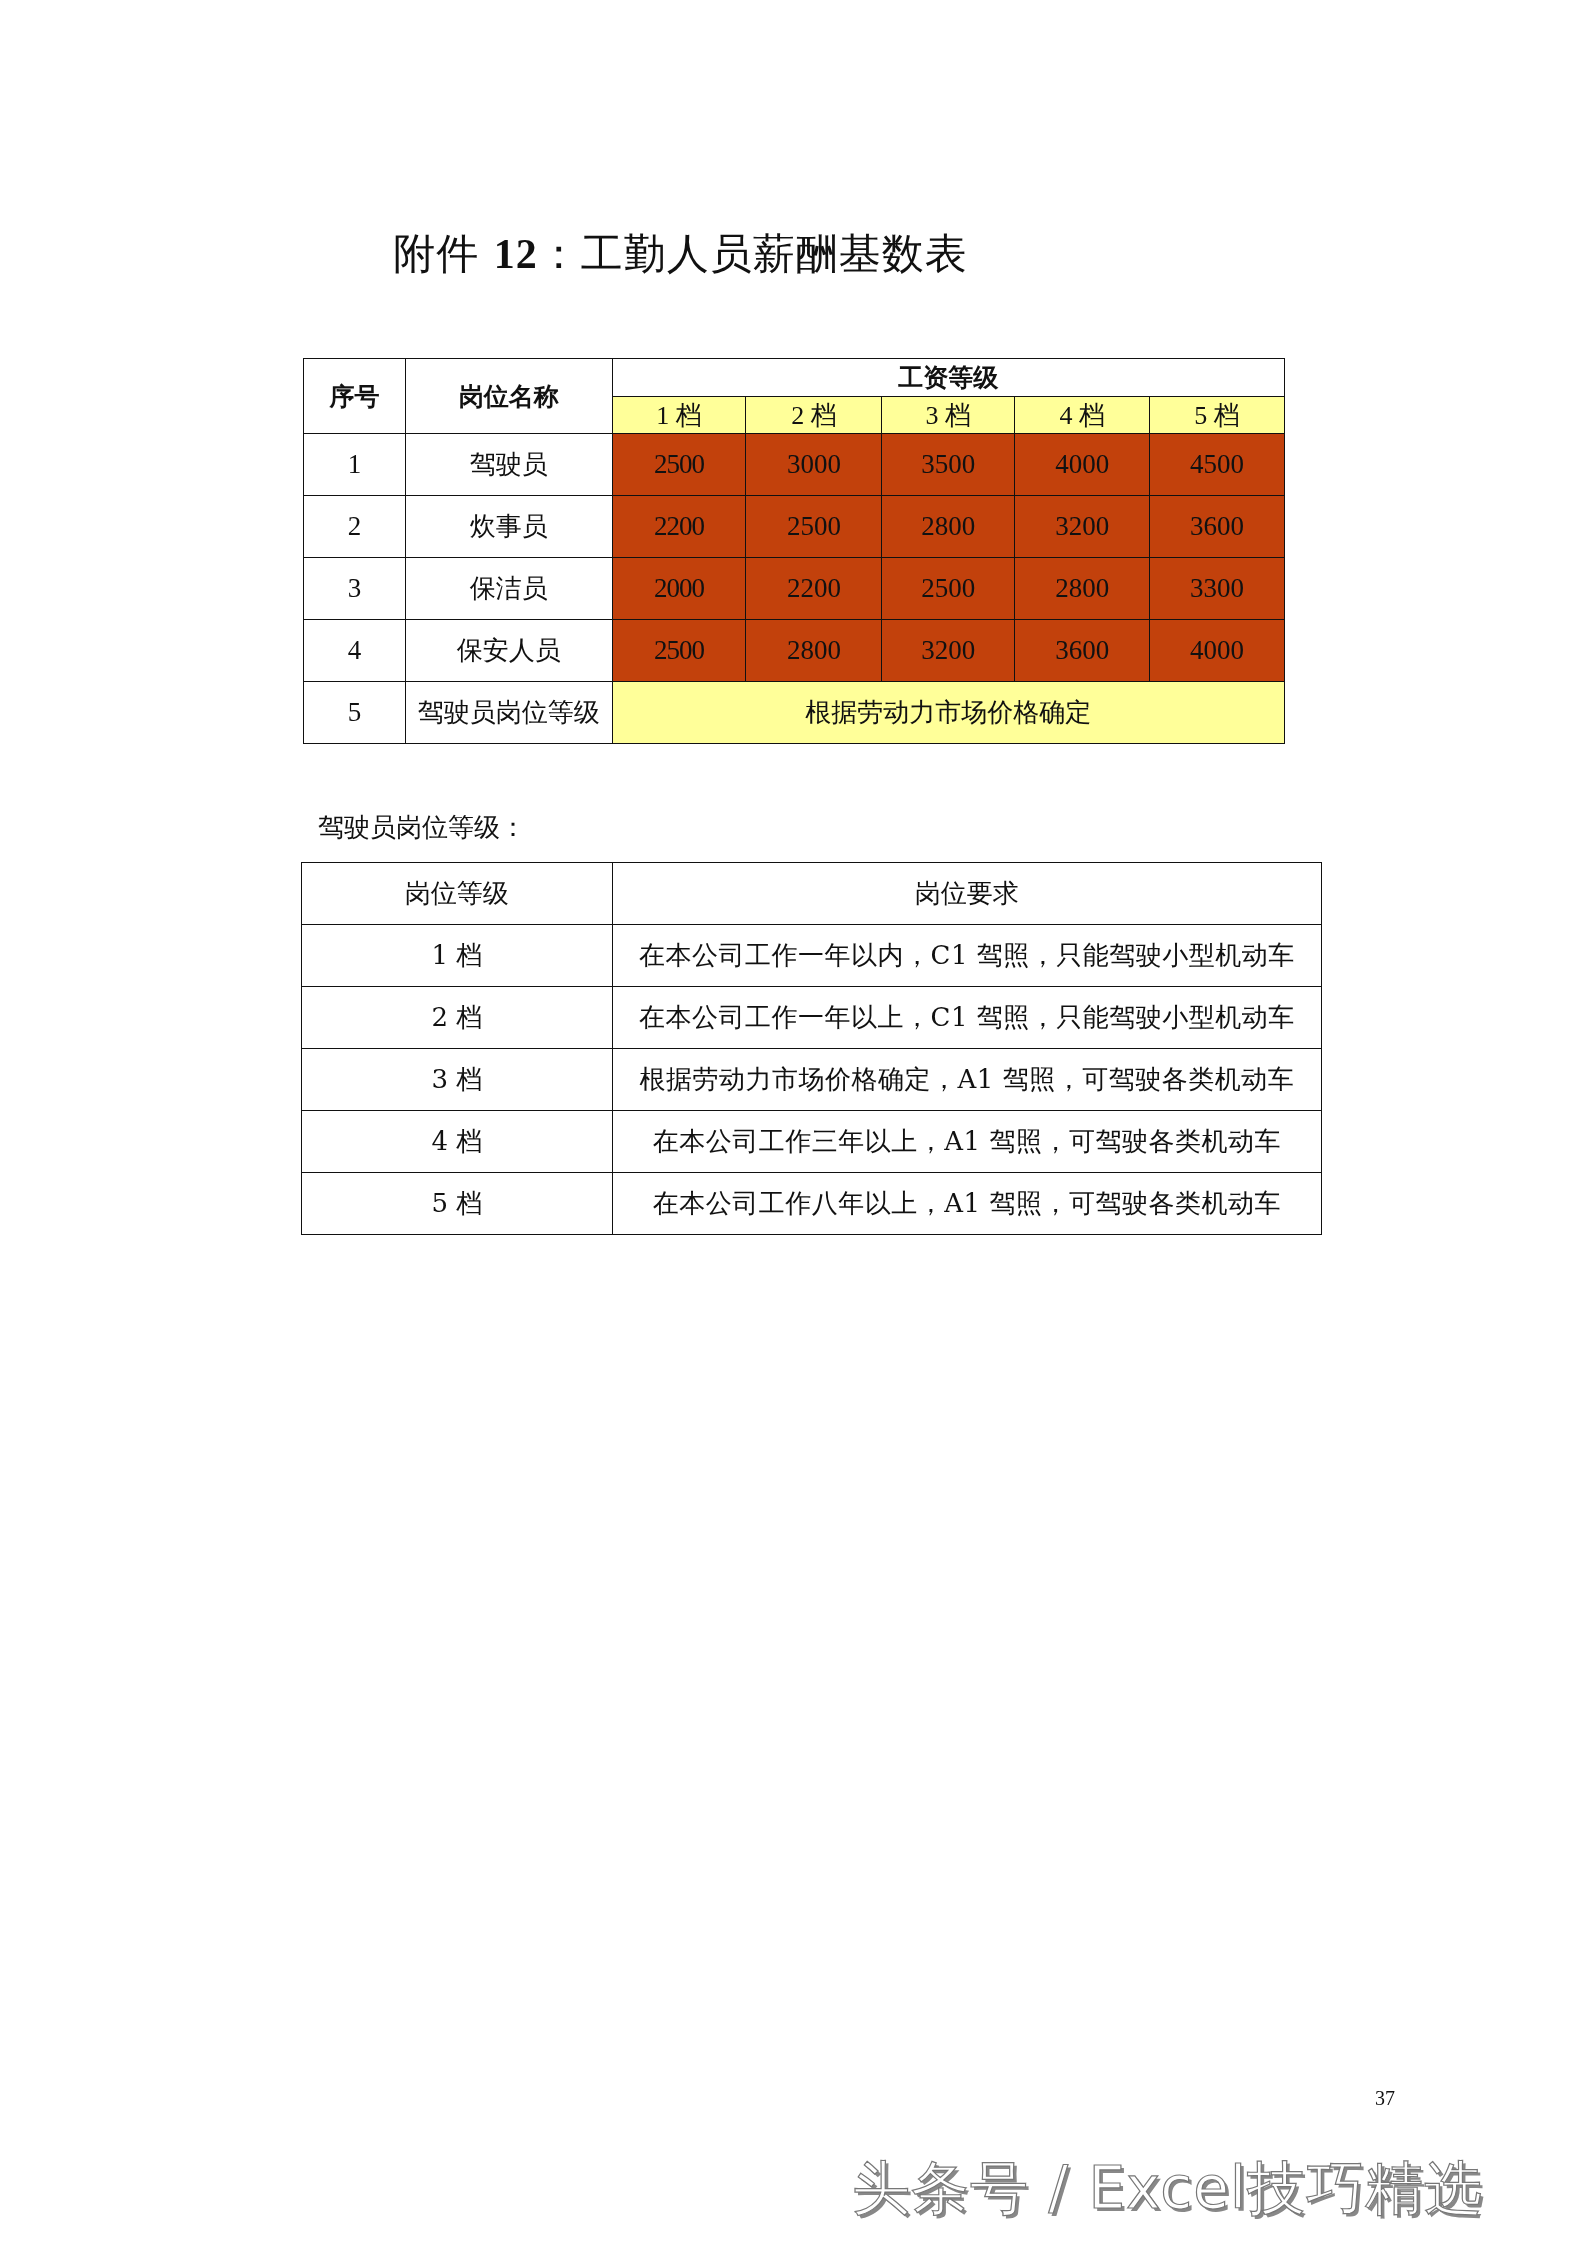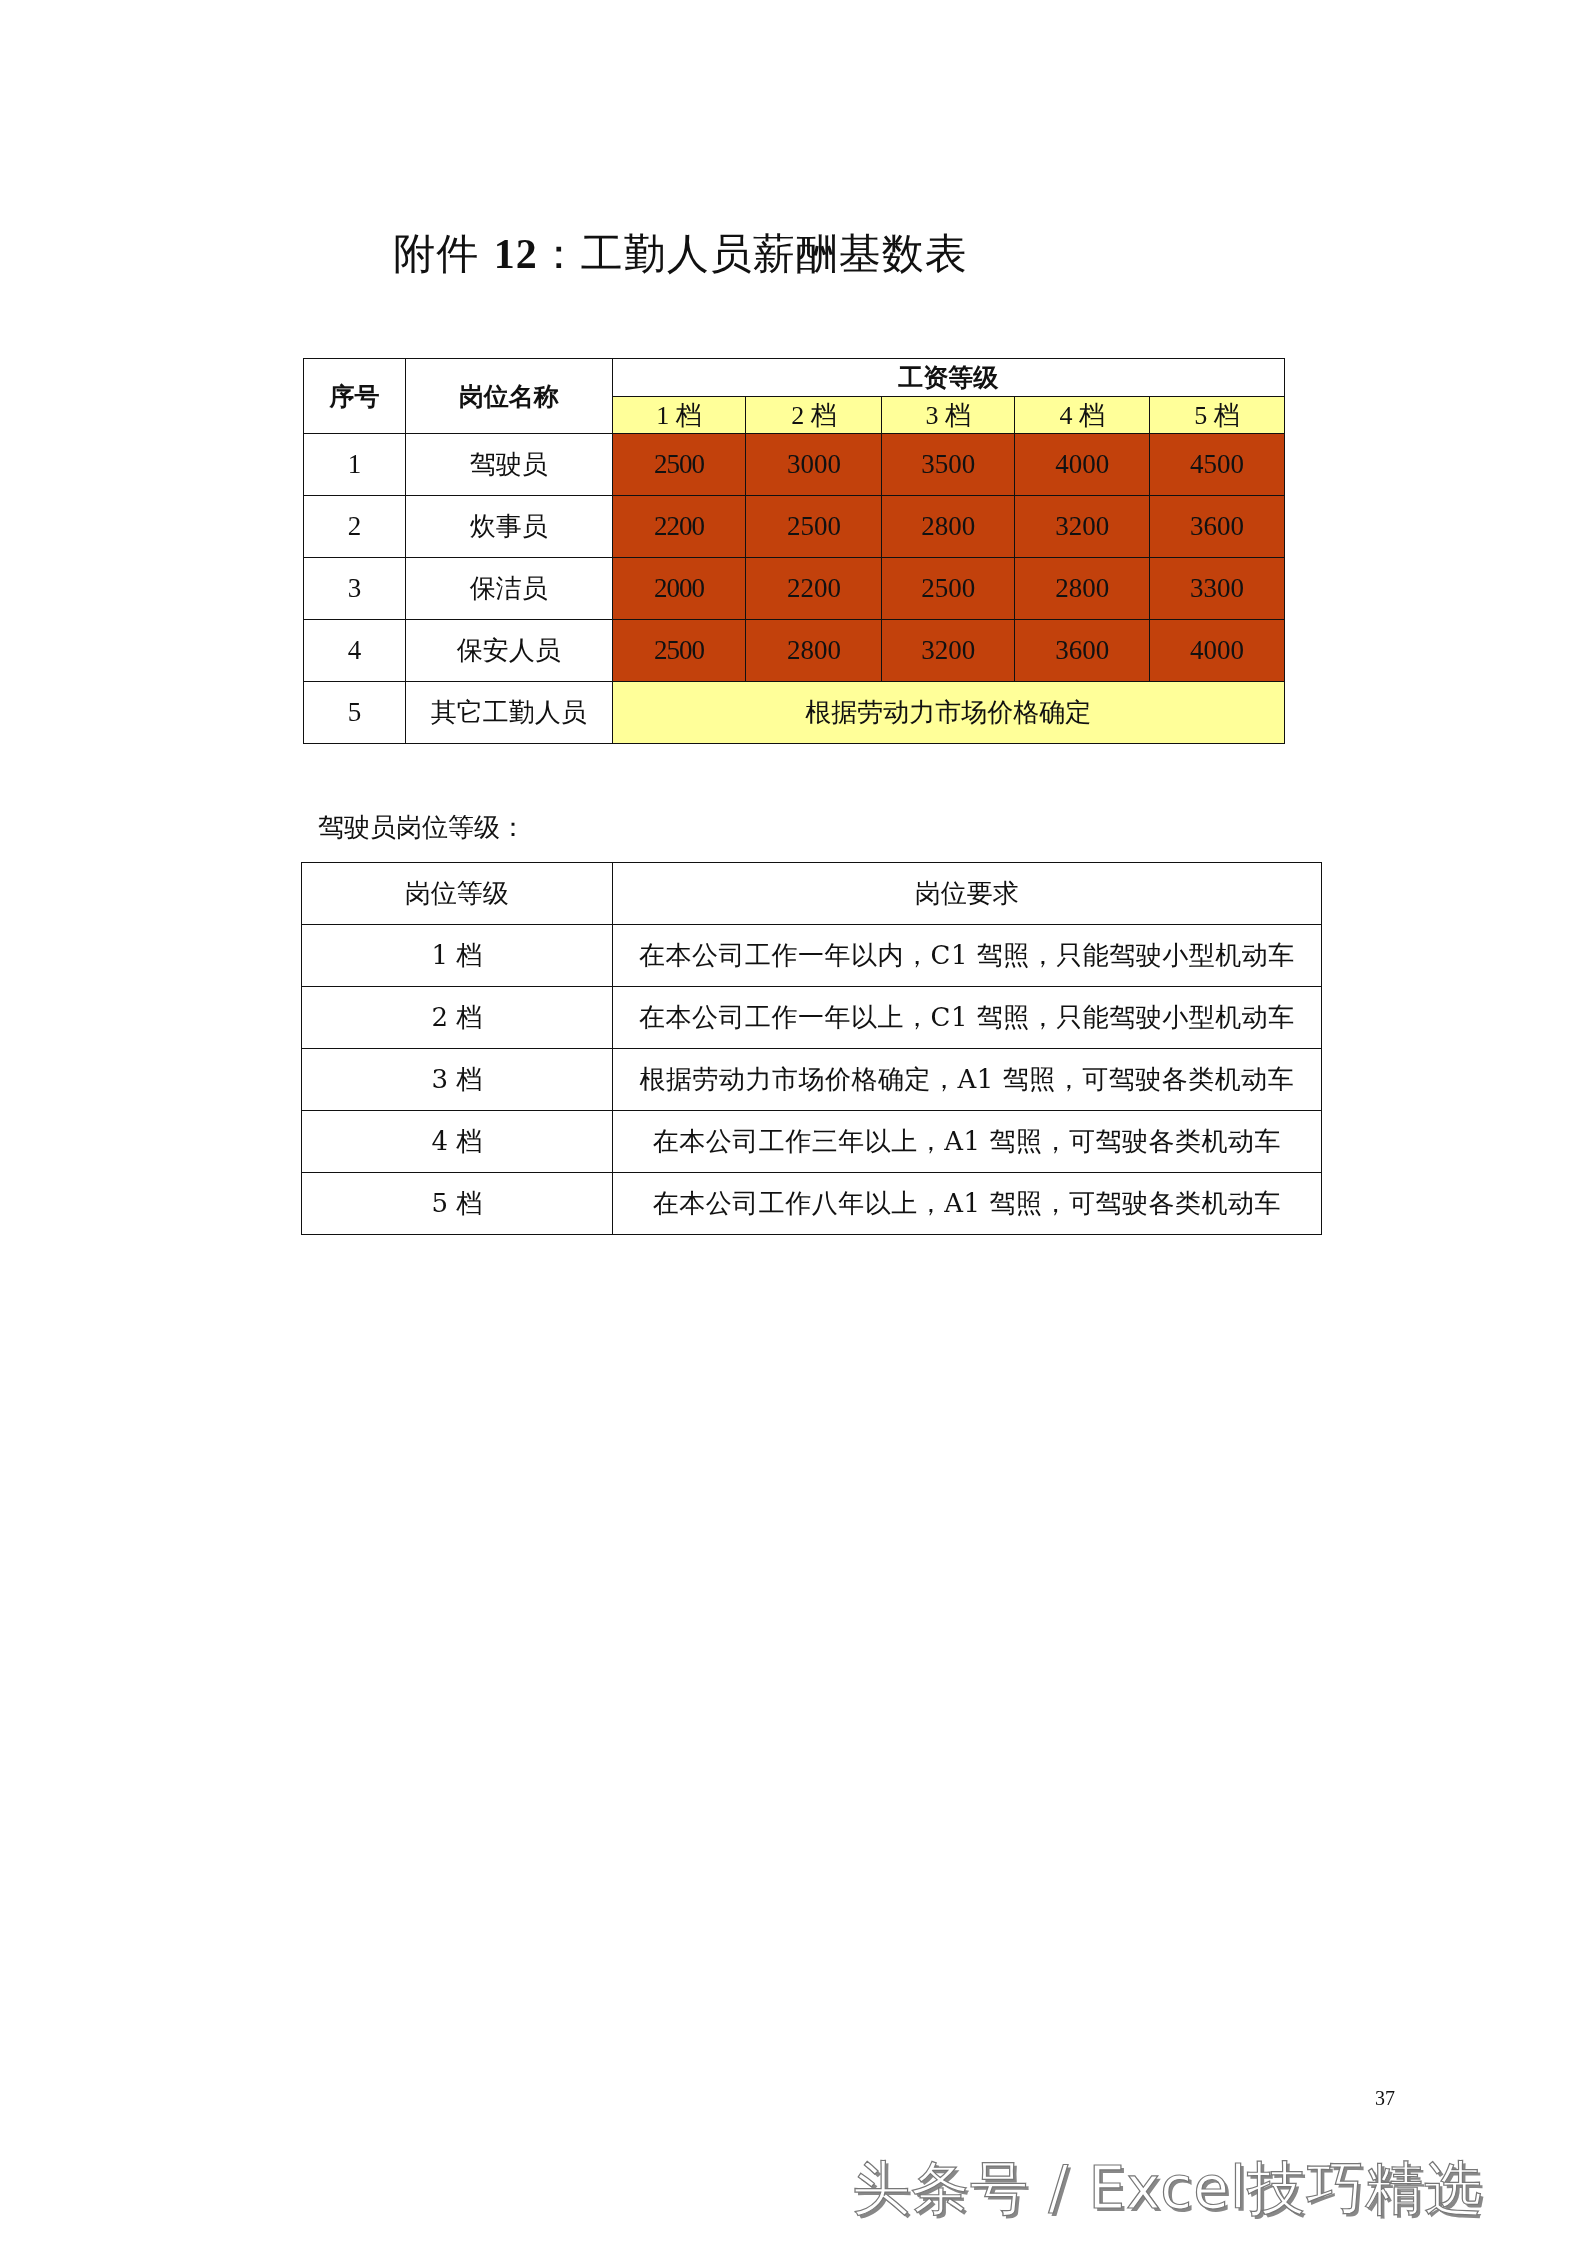--- a/index.html
+++ b/index.html
@@ -94,21 +94,21 @@
     <td class="seq">4</td>
     <td class="pos">保安人员</td>
     <td class="val first">2500</td>
     <td class="val">2800</td>
     <td class="val">3200</td>
     <td class="val">3600</td>
     <td class="val">4000</td>
   </tr>
   <tr>
     <td class="seq">5</td>
-    <td class="pos">其它工勤人员</td>
+    <td class="pos">驾驶员岗位等级</td>
     <td class="note" colspan="5">根据劳动力市场价格确定</td>
   </tr>
 </tbody>
   </table>
 
 <div class="subtitle">驾驶员岗位等级：</div>
 
 <table id="driver">
   <colgroup>
       <col style="width:311px">

